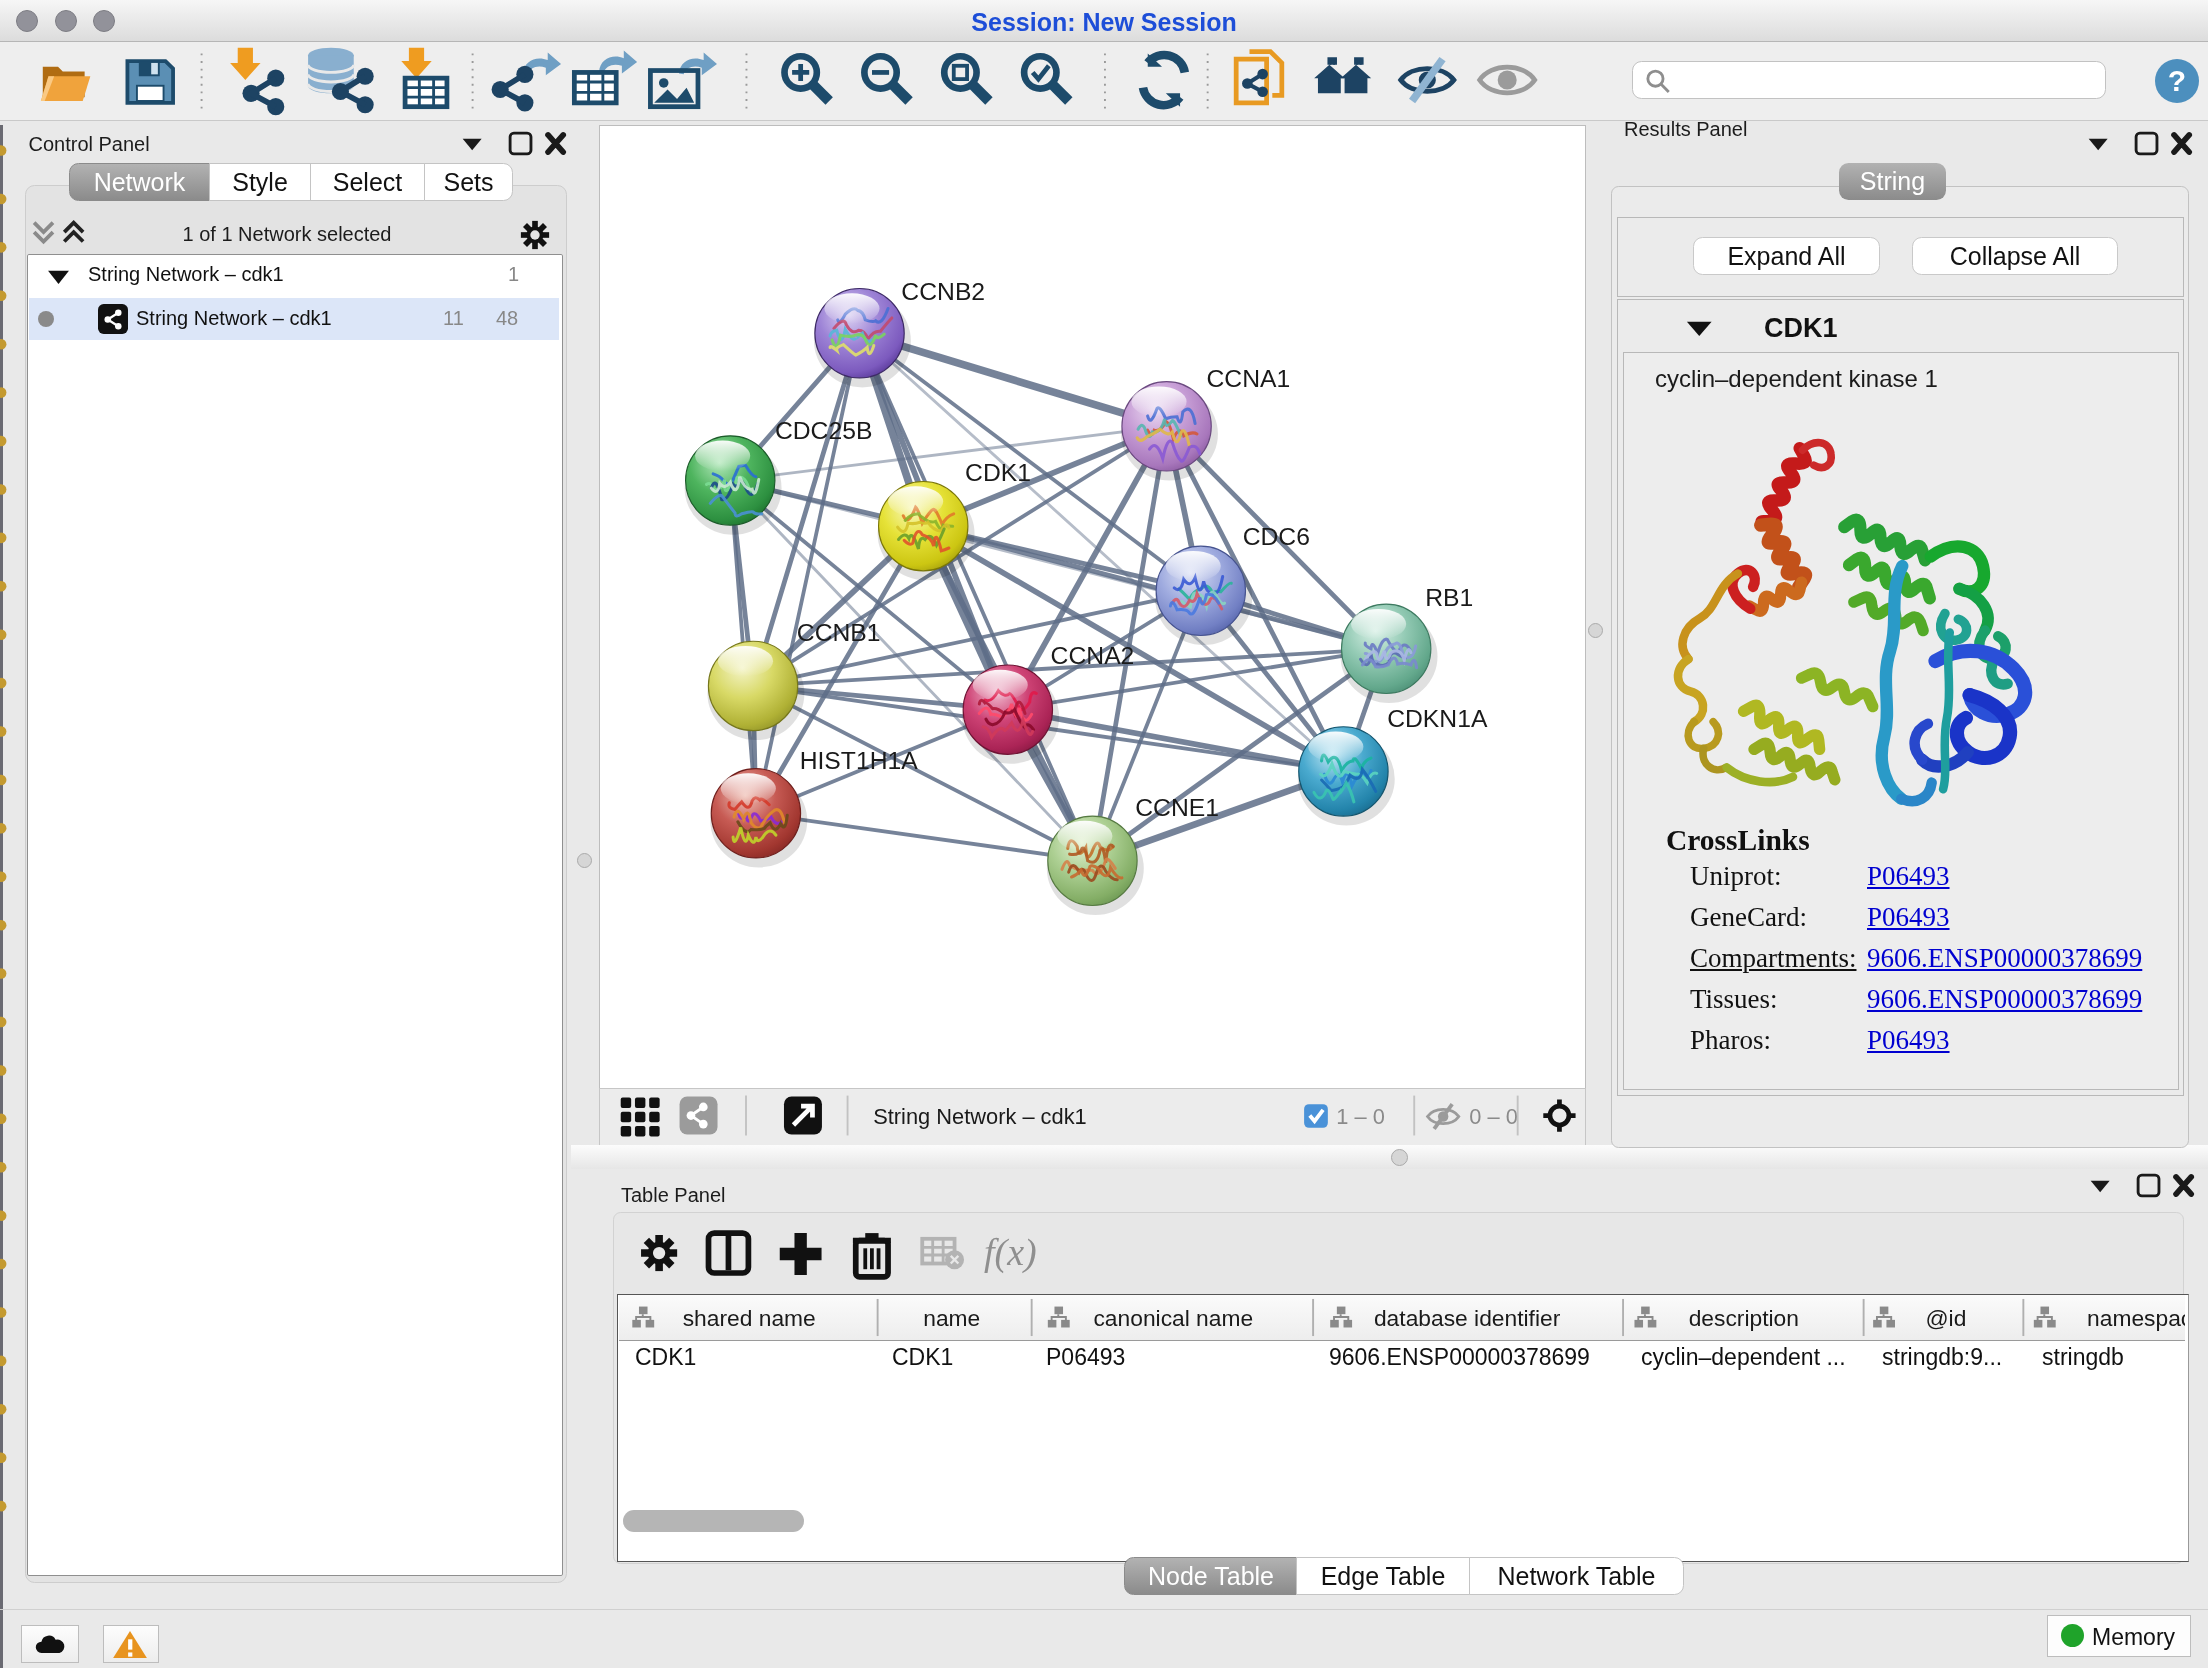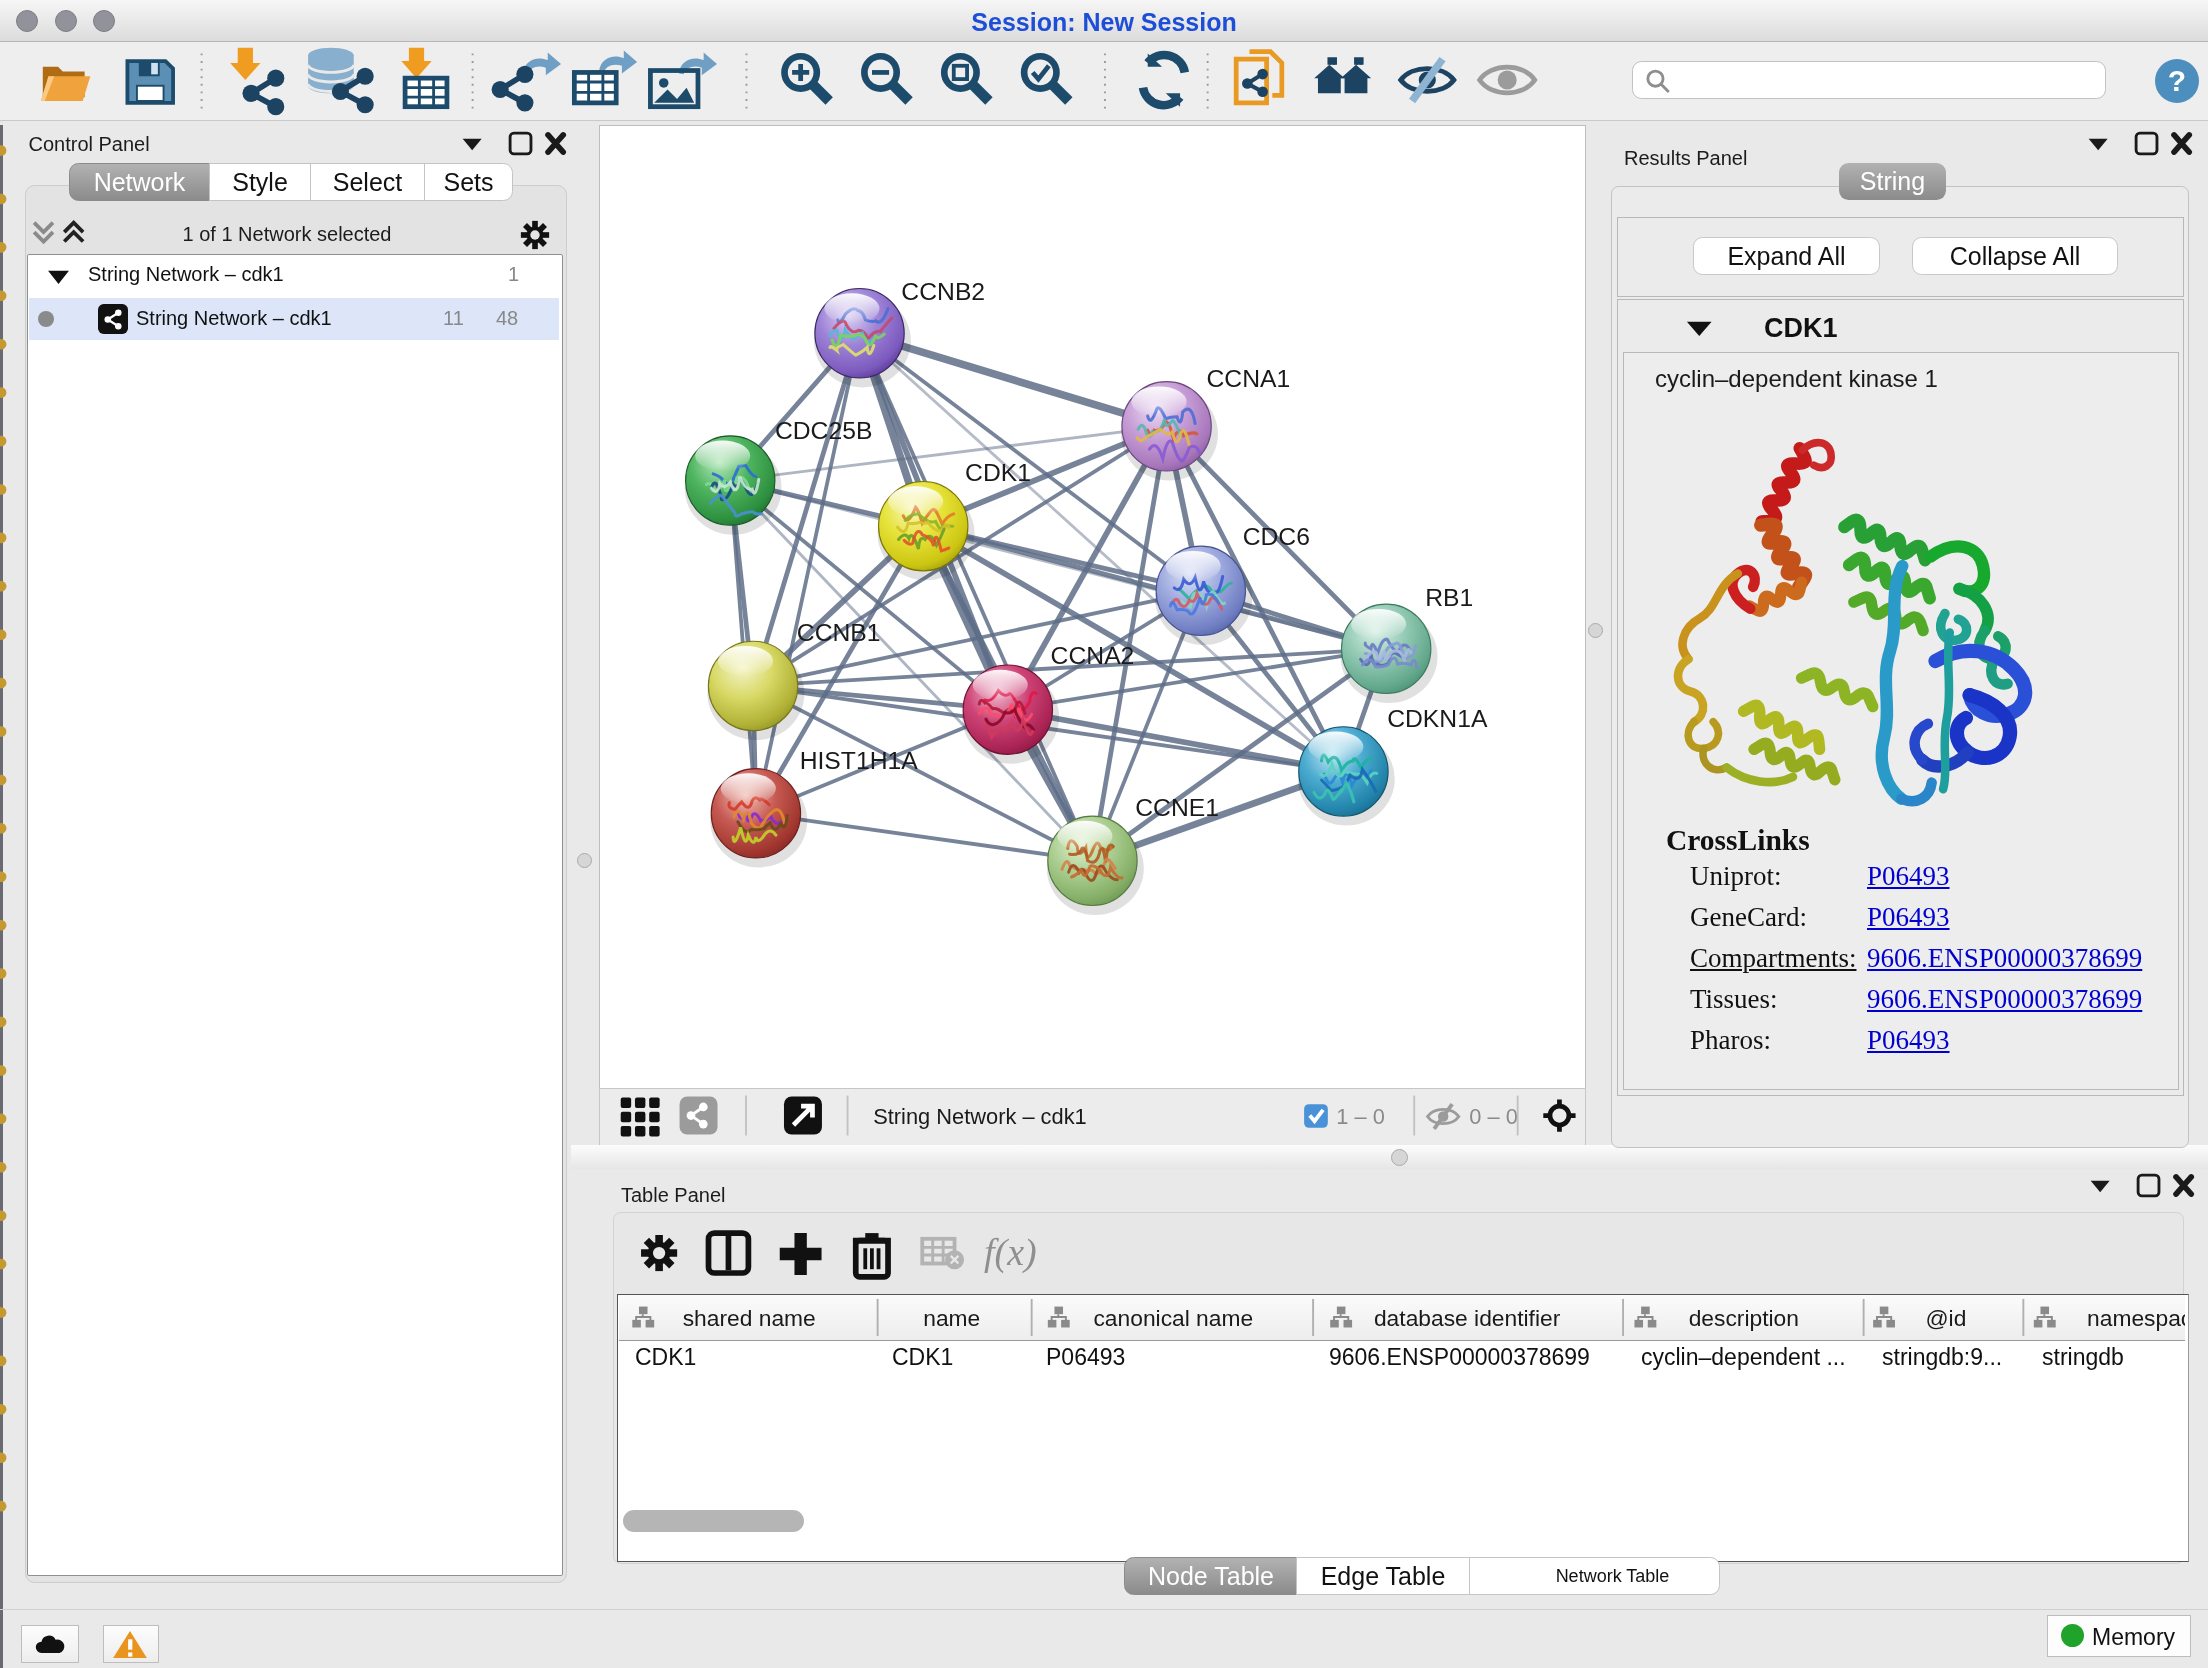--- a/index.html
+++ b/index.html
@@ -515,21 +515,21 @@
   <circle cx="17" cy="17" r="10" stroke-width="5"></circle>
   <path d="M17 0 L17 9 M17 25 L17 34 M0 17 L9 17 M25 17 L34 17" stroke-width="5"></path>
  </g>
 </svg>
 
 <div class="abs" style="left:571px;top:1145px;width:1638px;height:24px;background:linear-gradient(#fcfcfc,#e6e6e6);"></div>
 <div class="abs" style="left:1391px;top:1149px;width:15px;height:15px;border-radius:50%;background:#d6d6d6;border:1px solid #aaa;"></div>
 <div class="abs" style="left:1588px;top:623px;width:13.3px;height:13.3px;border-radius:50%;background:#d6d6d6;border:1px solid #aaa;"></div>
 <div class="abs" style="left:577px;top:853px;width:13.3px;height:13.3px;border-radius:50%;background:#d6d6d6;border:1px solid #aaa;"></div>
 
-<div class="abs phead" style="left:1624px;top:147px;">Results Panel</div>
+<div class="abs phead" style="left:1624px;top:118px;">Results Panel</div>
 <svg class="abs" style="left:2083px;top:131px;" width="110" height="25" viewBox="0 0 116 26">
  <path d="M6 8 L26 8 L16 20 Z" fill="#1a1a1a"></path>
  <rect x="56" y="2" width="22" height="22" rx="4" fill="none" stroke="#1a1a1a" stroke-width="3"></rect>
  <path d="M96 4 L112 22 M112 4 L96 22" stroke="#1a1a1a" stroke-width="6" stroke-linecap="round"></path>
 </svg>
 
 <div class="abs" style="left:1839px;top:163px;width:107px;height:37px;background:linear-gradient(#b2b2b2,#8b8b8b);border-radius:9.5px;color:#fff;font-size:25px;text-align:center;line-height:37px;z-index:5;">String</div>
 <div class="abs" style="left:1611px;top:186px;width:576px;height:960px;background:#ebebeb;border:1px solid #c2c2c2;border-radius:7.6px;"></div>
 <div class="abs" style="left:1617px;top:217px;width:565px;height:78px;background:#ebebeb;border:1px solid #b8b8b8;"></div>
 <div class="abs" style="left:1693px;top:237px;width:185px;height:36px;background:#ffffff;border:1px solid #c9c9c9;border-radius:9.5px;font-size:25px;color:#111;text-align:center;line-height:36px;">Expand All</div>
@@ -699,21 +699,21 @@
  <span style="position:absolute;left:427px;">P06493</span>
  <span style="position:absolute;left:710px;">9606.ENSP00000378699</span>
  <span style="position:absolute;left:1022px;">cyclin–dependent ...</span>
  <span style="position:absolute;left:1263px;">stringdb:9...</span>
  <span style="position:absolute;left:1423px;">stringdb</span>
 </div>
 <div class="abs" style="left:623px;top:1510px;width:181px;height:22px;background:#b5b5b5;border-radius:11.4px;"></div>
 
 <div class="abs tabbtn tabsel" style="left:1124px;top:1557px;width:172px;border-radius:9.5px 0 0 9.5px;font-size:25px;">Node Table</div>
 <div class="abs tabbtn" style="left:1296px;top:1557px;width:172px;font-size:25px;">Edge Table</div>
-<div class="abs tabbtn" style="left:1469px;top:1557px;width:213px;border-radius:0 9.5px 9.5px 0;font-size:18px;padding-left:36px;">Network Table</div>
+<div class="abs tabbtn" style="left:1469px;top:1557px;width:213px;border-radius:0 9.5px 9.5px 0;font-size:25px;">Network Table</div>
 
 <div class="abs" style="left:0;top:125px;width:2.9px;height:1544px;background:#6a6a72;"></div>
 <svg class="abs" style="left:0;top:125px;" width="7.6" height="1544" viewBox="0 131 8 1754">
     <circle cx="1" cy="160" r="6" fill="#c49a30"></circle>
     <circle cx="1" cy="215" r="6" fill="#c49a30"></circle>
     <circle cx="1" cy="270" r="6" fill="#c49a30"></circle>
     <circle cx="1" cy="325" r="6" fill="#c49a30"></circle>
     <circle cx="1" cy="380" r="6" fill="#c49a30"></circle>
     <circle cx="1" cy="435" r="6" fill="#c49a30"></circle>
     <circle cx="1" cy="490" r="6" fill="#c49a30"></circle>

